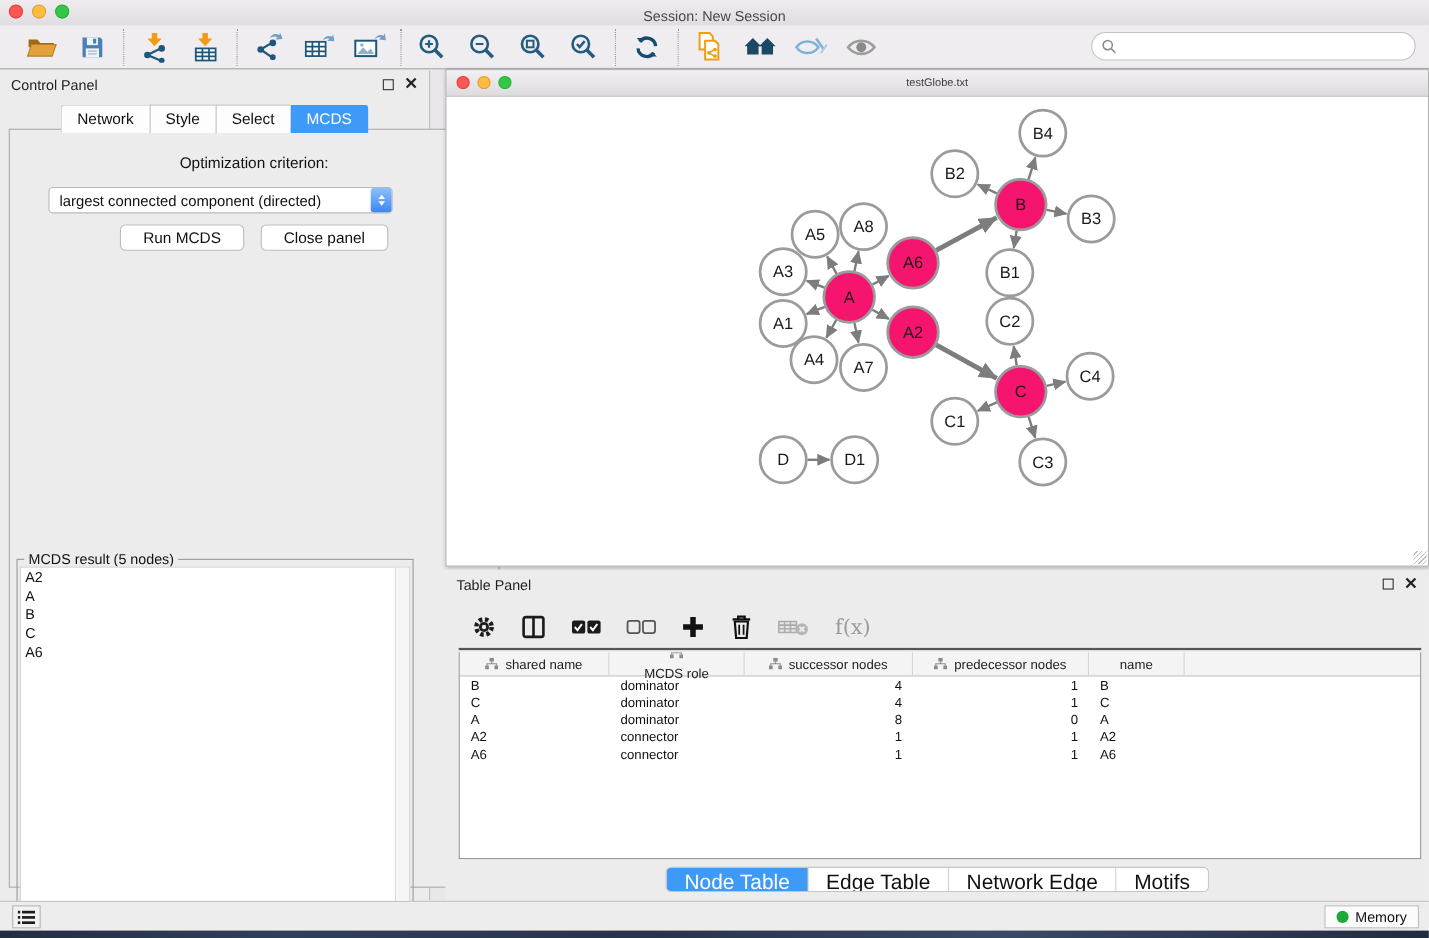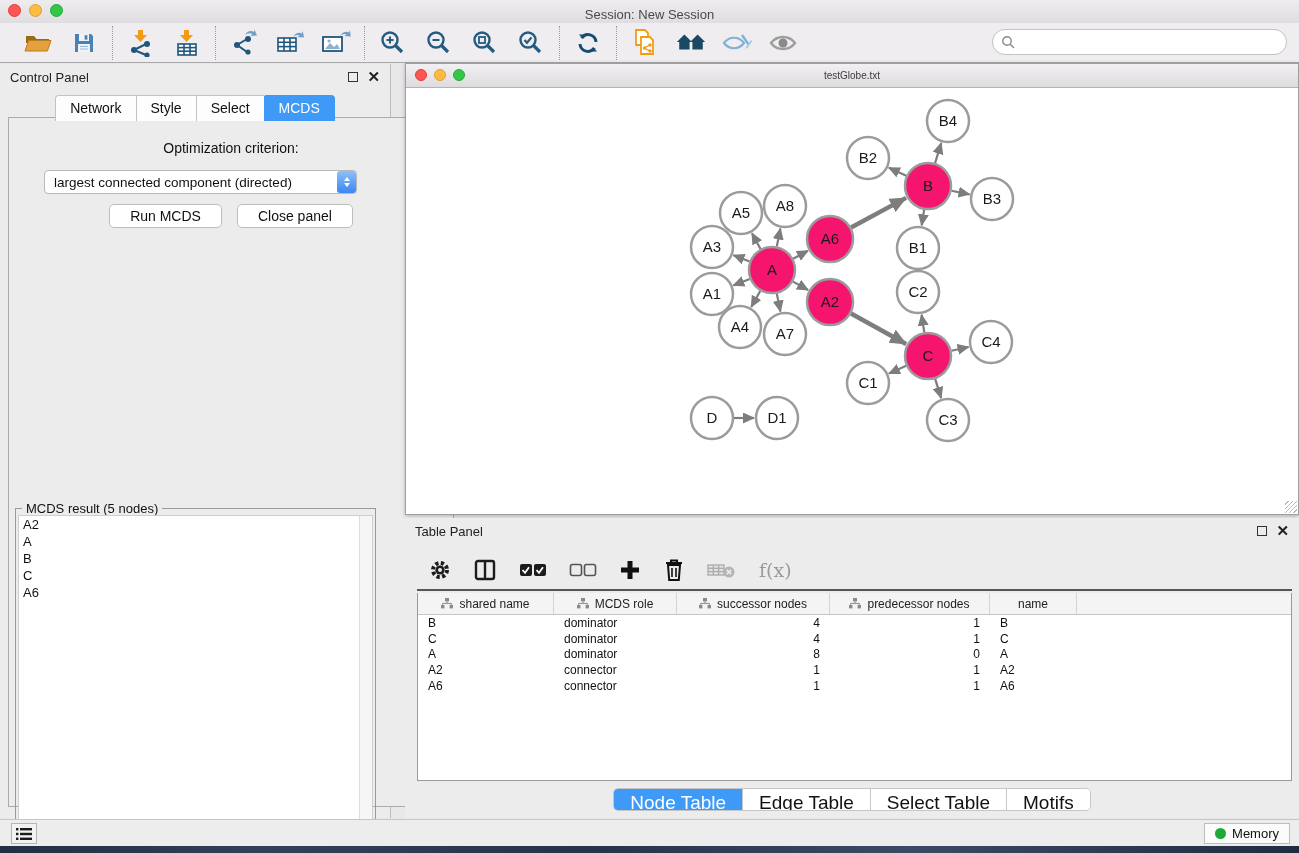--- a/index.html
+++ b/index.html
@@ -520,21 +520,21 @@
               <rect x="4" y="0" width="4" height="3.4"></rect>
               <rect x="0" y="7" width="3.4" height="3.4"></rect>
               <rect x="8.6" y="7" width="3.4" height="3.4"></rect>
             </g>
             <g stroke="#8a8a8a" stroke-width="1">
               <path d="M6 3.4 v2 M1.7 7 v-1.6 h8.6 V7" fill="none"></path>
             </g>
           </svg>
           <span>shared name</span>
         </div>
-        <div class="dt-hcell" style="width: 123px;">
+        <div class="dt-hcell" style="width: 123px; flex-direction: column;">
           <svg class="tree-icon-svg" width="12" height="11" viewBox="0 0 12 11">
             <g fill="#8a8a8a">
               <rect x="4" y="0" width="4" height="3.4"></rect>
               <rect x="0" y="7" width="3.4" height="3.4"></rect>
               <rect x="8.6" y="7" width="3.4" height="3.4"></rect>
             </g>
             <g stroke="#8a8a8a" stroke-width="1">
               <path d="M6 3.4 v2 M1.7 7 v-1.6 h8.6 V7" fill="none"></path>
             </g>
           </svg>
@@ -606,21 +606,21 @@
           <div class="dt-cell" style="width: 153px; text-align: right;">1</div>
           <div class="dt-cell" style="width: 160px; text-align: right;">1</div>
           <div class="dt-cell" style="width: 87px; text-align: left;">A6</div>
         </div>
       </div>
   </div>
   <div class="tp-tabs">
     <div class="seg" id="tp-seg">
         <div class="seg-tab selected">Node Table</div>
         <div class="seg-tab">Edge Table</div>
-        <div class="seg-tab">Select Table</div>
+        <div class="seg-tab">Network Edge</div>
         <div class="seg-tab">Motifs</div>
       </div>
   </div>
 </div>
 
 <div class="statusbar">
   <span class="status-left-btn">
     <svg width="16" height="14" viewBox="0 0 16 14">
         <g fill="#1c1c1c">
           <rect x="0" y="1" width="2.4" height="2.4"></rect>

